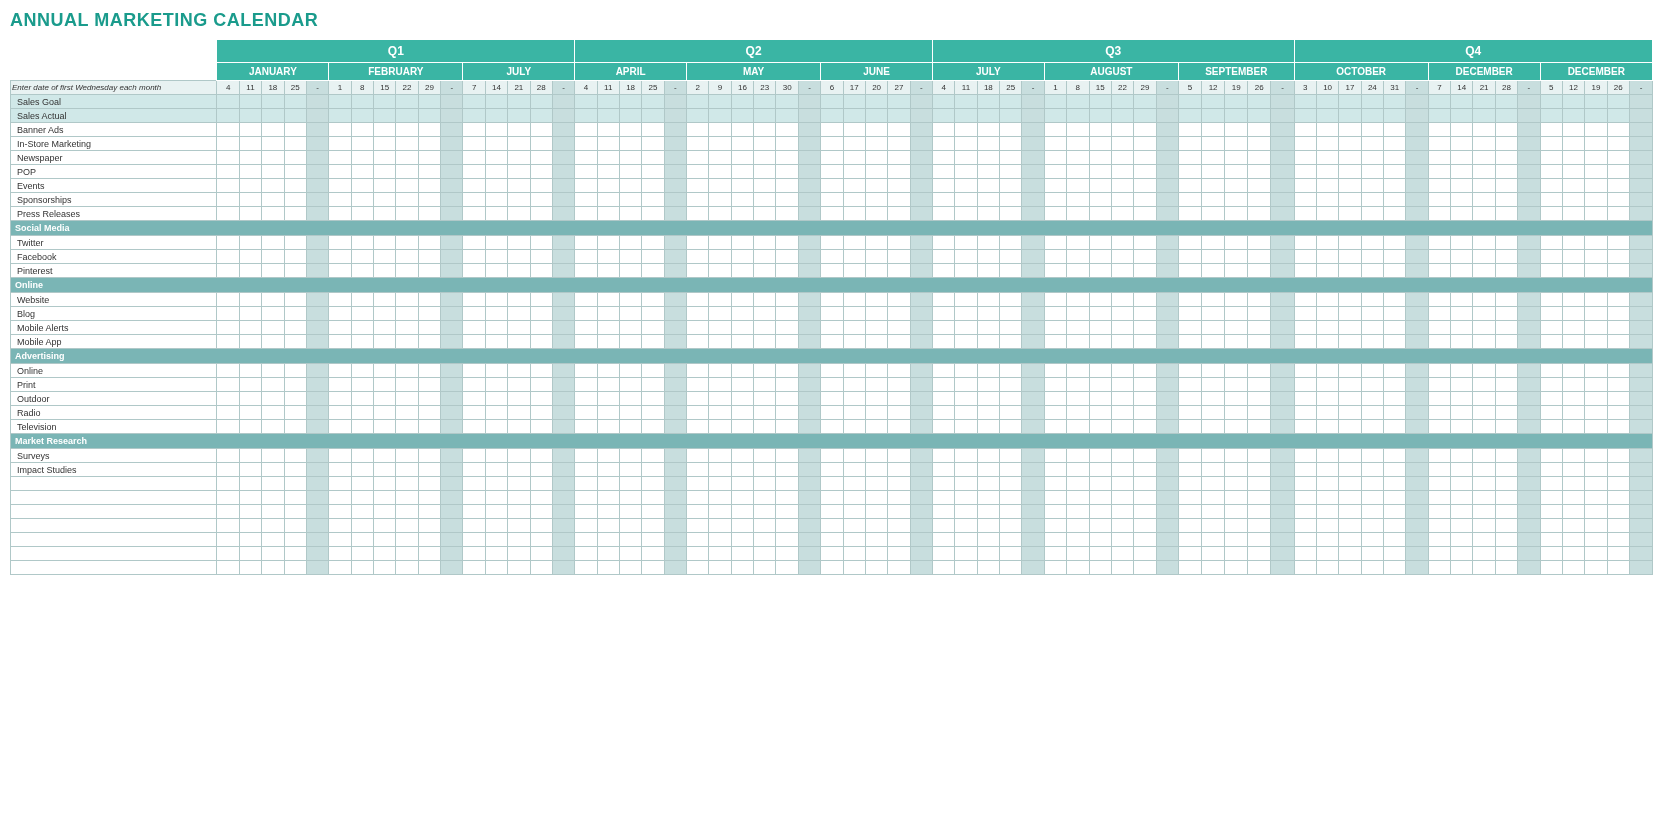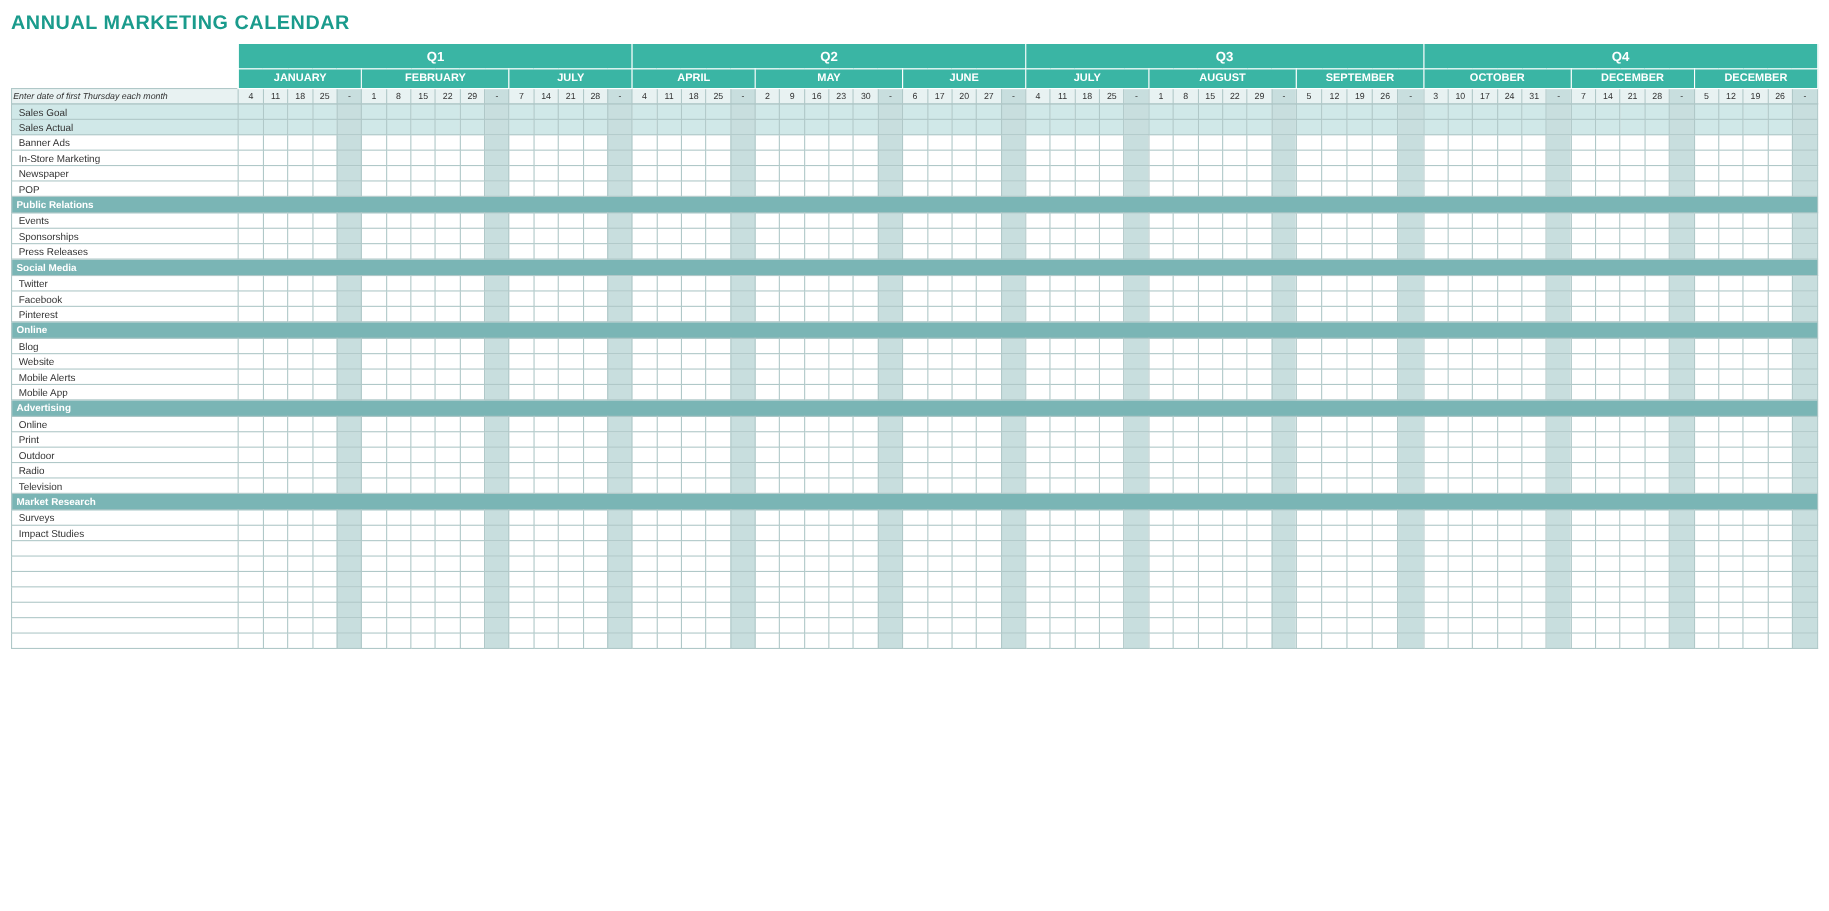--- a/index.html
+++ b/index.html
@@ -139,21 +139,21 @@
           <th colspan="6" style="background-color: rgb(58, 181, 164); color: rgb(255, 255, 255); font-weight: bold; font-size: 10px; padding: 3px 2px;">MAY</th>
           <th colspan="5" style="background-color: rgb(58, 181, 164); color: rgb(255, 255, 255); font-weight: bold; font-size: 10px; padding: 3px 2px;">JUNE</th>
           <th colspan="5" style="background-color: rgb(58, 181, 164); color: rgb(255, 255, 255); font-weight: bold; font-size: 10px; padding: 3px 2px;">JULY</th>
           <th colspan="6" style="background-color: rgb(58, 181, 164); color: rgb(255, 255, 255); font-weight: bold; font-size: 10px; padding: 3px 2px;">AUGUST</th>
           <th colspan="5" style="background-color: rgb(58, 181, 164); color: rgb(255, 255, 255); font-weight: bold; font-size: 10px; padding: 3px 2px;">SEPTEMBER</th>
           <th colspan="6" style="background-color: rgb(58, 181, 164); color: rgb(255, 255, 255); font-weight: bold; font-size: 10px; padding: 3px 2px;">OCTOBER</th>
           <th colspan="5" style="background-color: rgb(58, 181, 164); color: rgb(255, 255, 255); font-weight: bold; font-size: 10px; padding: 3px 2px;">DECEMBER</th>
           <th colspan="5" style="background-color: rgb(58, 181, 164); color: rgb(255, 255, 255); font-weight: bold; font-size: 10px; padding: 3px 2px;">DECEMBER</th>
         </tr>
         <tr class="date-row">
-          <td class="label-cell" style="text-align: left; font-size: 8px; background-color: rgb(232, 242, 242); font-style: italic;">Enter date of first Thursday each month</td>
+          <td class="label-cell" style="text-align: left; font-size: 8px; background-color: rgb(232, 242, 242); font-style: italic;">Enter date of first Wednesday each month</td>
           <td style="font-size: 8px; padding: 1px; min-width: 13px; background-color: rgb(232, 242, 242);">4</td>
           <td style="font-size: 8px; padding: 1px; min-width: 13px; background-color: rgb(232, 242, 242);">11</td>
           <td style="font-size: 8px; padding: 1px; min-width: 13px; background-color: rgb(232, 242, 242);">18</td>
           <td style="font-size: 8px; padding: 1px; min-width: 13px; background-color: rgb(232, 242, 242);">25</td>
           <td style="font-size: 8px; padding: 1px; min-width: 13px; background-color: rgb(200, 222, 222);">-</td>
           <td style="font-size: 8px; padding: 1px; min-width: 13px; background-color: rgb(232, 242, 242);">1</td>
           <td style="font-size: 8px; padding: 1px; min-width: 13px; background-color: rgb(232, 242, 242);">8</td>
           <td style="font-size: 8px; padding: 1px; min-width: 13px; background-color: rgb(232, 242, 242);">15</td>
           <td style="font-size: 8px; padding: 1px; min-width: 13px; background-color: rgb(232, 242, 242);">22</td>
           <td style="font-size: 8px; padding: 1px; min-width: 13px; background-color: rgb(232, 242, 242);">29</td>
@@ -608,23 +608,20 @@
           <td class="cell" style="min-width: 13px; height: 14px; background-color: rgb(255, 255, 255);"></td>
           <td class="cell" style="min-width: 13px; height: 14px; background-color: rgb(255, 255, 255);"></td>
           <td class="cell" style="min-width: 13px; height: 14px; background-color: rgb(255, 255, 255);"></td>
           <td class="cell" style="min-width: 13px; height: 14px; background-color: rgb(200, 222, 222);"></td>
           <td class="cell" style="min-width: 13px; height: 14px; background-color: rgb(255, 255, 255);"></td>
           <td class="cell" style="min-width: 13px; height: 14px; background-color: rgb(255, 255, 255);"></td>
           <td class="cell" style="min-width: 13px; height: 14px; background-color: rgb(255, 255, 255);"></td>
           <td class="cell" style="min-width: 13px; height: 14px; background-color: rgb(255, 255, 255);"></td>
           <td class="cell" style="min-width: 13px; height: 14px; background-color: rgb(200, 222, 222);"></td>
         </tr>
-        <tr class="cat-header">
-          <td colspan="65" style="background-color: rgb(122, 181, 181); color: rgb(255, 255, 255); font-weight: bold; text-align: left; padding: 2px 4px;">Public Relations</td>
-        </tr>
         <tr class="data-row">
           <td class="label-cell" style="text-align: left; padding-left: 6px; font-size: 9px;">Events</td>
           <td class="cell" style="min-width: 13px; height: 14px; background-color: rgb(255, 255, 255);"></td>
           <td class="cell" style="min-width: 13px; height: 14px; background-color: rgb(255, 255, 255);"></td>
           <td class="cell" style="min-width: 13px; height: 14px; background-color: rgb(255, 255, 255);"></td>
           <td class="cell" style="min-width: 13px; height: 14px; background-color: rgb(255, 255, 255);"></td>
           <td class="cell" style="min-width: 13px; height: 14px; background-color: rgb(200, 222, 222);"></td>
           <td class="cell" style="min-width: 13px; height: 14px; background-color: rgb(255, 255, 255);"></td>
           <td class="cell" style="min-width: 13px; height: 14px; background-color: rgb(255, 255, 255);"></td>
           <td class="cell" style="min-width: 13px; height: 14px; background-color: rgb(255, 255, 255);"></td>
@@ -1020,88 +1017,88 @@
           <td class="cell" style="min-width: 13px; height: 14px; background-color: rgb(255, 255, 255);"></td>
           <td class="cell" style="min-width: 13px; height: 14px; background-color: rgb(255, 255, 255);"></td>
           <td class="cell" style="min-width: 13px; height: 14px; background-color: rgb(255, 255, 255);"></td>
           <td class="cell" style="min-width: 13px; height: 14px; background-color: rgb(255, 255, 255);"></td>
           <td class="cell" style="min-width: 13px; height: 14px; background-color: rgb(200, 222, 222);"></td>
         </tr>
         <tr class="cat-header">
           <td colspan="65" style="background-color: rgb(122, 181, 181); color: rgb(255, 255, 255); font-weight: bold; text-align: left; padding: 2px 4px;">Online</td>
         </tr>
         <tr class="data-row">
+          <td class="label-cell" style="text-align: left; padding-left: 6px; font-size: 9px;">Website</td>
+          <td class="cell" style="min-width: 13px; height: 14px; background-color: rgb(255, 255, 255);"></td>
+          <td class="cell" style="min-width: 13px; height: 14px; background-color: rgb(255, 255, 255);"></td>
+          <td class="cell" style="min-width: 13px; height: 14px; background-color: rgb(255, 255, 255);"></td>
+          <td class="cell" style="min-width: 13px; height: 14px; background-color: rgb(255, 255, 255);"></td>
+          <td class="cell" style="min-width: 13px; height: 14px; background-color: rgb(200, 222, 222);"></td>
+          <td class="cell" style="min-width: 13px; height: 14px; background-color: rgb(255, 255, 255);"></td>
+          <td class="cell" style="min-width: 13px; height: 14px; background-color: rgb(255, 255, 255);"></td>
+          <td class="cell" style="min-width: 13px; height: 14px; background-color: rgb(255, 255, 255);"></td>
+          <td class="cell" style="min-width: 13px; height: 14px; background-color: rgb(255, 255, 255);"></td>
+          <td class="cell" style="min-width: 13px; height: 14px; background-color: rgb(255, 255, 255);"></td>
+          <td class="cell" style="min-width: 13px; height: 14px; background-color: rgb(200, 222, 222);"></td>
+          <td class="cell" style="min-width: 13px; height: 14px; background-color: rgb(255, 255, 255);"></td>
+          <td class="cell" style="min-width: 13px; height: 14px; background-color: rgb(255, 255, 255);"></td>
+          <td class="cell" style="min-width: 13px; height: 14px; background-color: rgb(255, 255, 255);"></td>
+          <td class="cell" style="min-width: 13px; height: 14px; background-color: rgb(255, 255, 255);"></td>
+          <td class="cell" style="min-width: 13px; height: 14px; background-color: rgb(200, 222, 222);"></td>
+          <td class="cell" style="min-width: 13px; height: 14px; background-color: rgb(255, 255, 255);"></td>
+          <td class="cell" style="min-width: 13px; height: 14px; background-color: rgb(255, 255, 255);"></td>
+          <td class="cell" style="min-width: 13px; height: 14px; background-color: rgb(255, 255, 255);"></td>
+          <td class="cell" style="min-width: 13px; height: 14px; background-color: rgb(255, 255, 255);"></td>
+          <td class="cell" style="min-width: 13px; height: 14px; background-color: rgb(200, 222, 222);"></td>
+          <td class="cell" style="min-width: 13px; height: 14px; background-color: rgb(255, 255, 255);"></td>
+          <td class="cell" style="min-width: 13px; height: 14px; background-color: rgb(255, 255, 255);"></td>
+          <td class="cell" style="min-width: 13px; height: 14px; background-color: rgb(255, 255, 255);"></td>
+          <td class="cell" style="min-width: 13px; height: 14px; background-color: rgb(255, 255, 255);"></td>
+          <td class="cell" style="min-width: 13px; height: 14px; background-color: rgb(255, 255, 255);"></td>
+          <td class="cell" style="min-width: 13px; height: 14px; background-color: rgb(200, 222, 222);"></td>
+          <td class="cell" style="min-width: 13px; height: 14px; background-color: rgb(255, 255, 255);"></td>
+          <td class="cell" style="min-width: 13px; height: 14px; background-color: rgb(255, 255, 255);"></td>
+          <td class="cell" style="min-width: 13px; height: 14px; background-color: rgb(255, 255, 255);"></td>
+          <td class="cell" style="min-width: 13px; height: 14px; background-color: rgb(255, 255, 255);"></td>
+          <td class="cell" style="min-width: 13px; height: 14px; background-color: rgb(200, 222, 222);"></td>
+          <td class="cell" style="min-width: 13px; height: 14px; background-color: rgb(255, 255, 255);"></td>
+          <td class="cell" style="min-width: 13px; height: 14px; background-color: rgb(255, 255, 255);"></td>
+          <td class="cell" style="min-width: 13px; height: 14px; background-color: rgb(255, 255, 255);"></td>
+          <td class="cell" style="min-width: 13px; height: 14px; background-color: rgb(255, 255, 255);"></td>
+          <td class="cell" style="min-width: 13px; height: 14px; background-color: rgb(200, 222, 222);"></td>
+          <td class="cell" style="min-width: 13px; height: 14px; background-color: rgb(255, 255, 255);"></td>
+          <td class="cell" style="min-width: 13px; height: 14px; background-color: rgb(255, 255, 255);"></td>
+          <td class="cell" style="min-width: 13px; height: 14px; background-color: rgb(255, 255, 255);"></td>
+          <td class="cell" style="min-width: 13px; height: 14px; background-color: rgb(255, 255, 255);"></td>
+          <td class="cell" style="min-width: 13px; height: 14px; background-color: rgb(255, 255, 255);"></td>
+          <td class="cell" style="min-width: 13px; height: 14px; background-color: rgb(200, 222, 222);"></td>
+          <td class="cell" style="min-width: 13px; height: 14px; background-color: rgb(255, 255, 255);"></td>
+          <td class="cell" style="min-width: 13px; height: 14px; background-color: rgb(255, 255, 255);"></td>
+          <td class="cell" style="min-width: 13px; height: 14px; background-color: rgb(255, 255, 255);"></td>
+          <td class="cell" style="min-width: 13px; height: 14px; background-color: rgb(255, 255, 255);"></td>
+          <td class="cell" style="min-width: 13px; height: 14px; background-color: rgb(200, 222, 222);"></td>
+          <td class="cell" style="min-width: 13px; height: 14px; background-color: rgb(255, 255, 255);"></td>
+          <td class="cell" style="min-width: 13px; height: 14px; background-color: rgb(255, 255, 255);"></td>
+          <td class="cell" style="min-width: 13px; height: 14px; background-color: rgb(255, 255, 255);"></td>
+          <td class="cell" style="min-width: 13px; height: 14px; background-color: rgb(255, 255, 255);"></td>
+          <td class="cell" style="min-width: 13px; height: 14px; background-color: rgb(255, 255, 255);"></td>
+          <td class="cell" style="min-width: 13px; height: 14px; background-color: rgb(200, 222, 222);"></td>
+          <td class="cell" style="min-width: 13px; height: 14px; background-color: rgb(255, 255, 255);"></td>
+          <td class="cell" style="min-width: 13px; height: 14px; background-color: rgb(255, 255, 255);"></td>
+          <td class="cell" style="min-width: 13px; height: 14px; background-color: rgb(255, 255, 255);"></td>
+          <td class="cell" style="min-width: 13px; height: 14px; background-color: rgb(255, 255, 255);"></td>
+          <td class="cell" style="min-width: 13px; height: 14px; background-color: rgb(200, 222, 222);"></td>
+          <td class="cell" style="min-width: 13px; height: 14px; background-color: rgb(255, 255, 255);"></td>
+          <td class="cell" style="min-width: 13px; height: 14px; background-color: rgb(255, 255, 255);"></td>
+          <td class="cell" style="min-width: 13px; height: 14px; background-color: rgb(255, 255, 255);"></td>
+          <td class="cell" style="min-width: 13px; height: 14px; background-color: rgb(255, 255, 255);"></td>
+          <td class="cell" style="min-width: 13px; height: 14px; background-color: rgb(200, 222, 222);"></td>
+        </tr>
+        <tr class="data-row">
           <td class="label-cell" style="text-align: left; padding-left: 6px; font-size: 9px;">Blog</td>
-          <td class="cell" style="min-width: 13px; height: 14px; background-color: rgb(255, 255, 255);"></td>
-          <td class="cell" style="min-width: 13px; height: 14px; background-color: rgb(255, 255, 255);"></td>
-          <td class="cell" style="min-width: 13px; height: 14px; background-color: rgb(255, 255, 255);"></td>
-          <td class="cell" style="min-width: 13px; height: 14px; background-color: rgb(255, 255, 255);"></td>
-          <td class="cell" style="min-width: 13px; height: 14px; background-color: rgb(200, 222, 222);"></td>
-          <td class="cell" style="min-width: 13px; height: 14px; background-color: rgb(255, 255, 255);"></td>
-          <td class="cell" style="min-width: 13px; height: 14px; background-color: rgb(255, 255, 255);"></td>
-          <td class="cell" style="min-width: 13px; height: 14px; background-color: rgb(255, 255, 255);"></td>
-          <td class="cell" style="min-width: 13px; height: 14px; background-color: rgb(255, 255, 255);"></td>
-          <td class="cell" style="min-width: 13px; height: 14px; background-color: rgb(255, 255, 255);"></td>
-          <td class="cell" style="min-width: 13px; height: 14px; background-color: rgb(200, 222, 222);"></td>
-          <td class="cell" style="min-width: 13px; height: 14px; background-color: rgb(255, 255, 255);"></td>
-          <td class="cell" style="min-width: 13px; height: 14px; background-color: rgb(255, 255, 255);"></td>
-          <td class="cell" style="min-width: 13px; height: 14px; background-color: rgb(255, 255, 255);"></td>
-          <td class="cell" style="min-width: 13px; height: 14px; background-color: rgb(255, 255, 255);"></td>
-          <td class="cell" style="min-width: 13px; height: 14px; background-color: rgb(200, 222, 222);"></td>
-          <td class="cell" style="min-width: 13px; height: 14px; background-color: rgb(255, 255, 255);"></td>
-          <td class="cell" style="min-width: 13px; height: 14px; background-color: rgb(255, 255, 255);"></td>
-          <td class="cell" style="min-width: 13px; height: 14px; background-color: rgb(255, 255, 255);"></td>
-          <td class="cell" style="min-width: 13px; height: 14px; background-color: rgb(255, 255, 255);"></td>
-          <td class="cell" style="min-width: 13px; height: 14px; background-color: rgb(200, 222, 222);"></td>
-          <td class="cell" style="min-width: 13px; height: 14px; background-color: rgb(255, 255, 255);"></td>
-          <td class="cell" style="min-width: 13px; height: 14px; background-color: rgb(255, 255, 255);"></td>
-          <td class="cell" style="min-width: 13px; height: 14px; background-color: rgb(255, 255, 255);"></td>
-          <td class="cell" style="min-width: 13px; height: 14px; background-color: rgb(255, 255, 255);"></td>
-          <td class="cell" style="min-width: 13px; height: 14px; background-color: rgb(255, 255, 255);"></td>
-          <td class="cell" style="min-width: 13px; height: 14px; background-color: rgb(200, 222, 222);"></td>
-          <td class="cell" style="min-width: 13px; height: 14px; background-color: rgb(255, 255, 255);"></td>
-          <td class="cell" style="min-width: 13px; height: 14px; background-color: rgb(255, 255, 255);"></td>
-          <td class="cell" style="min-width: 13px; height: 14px; background-color: rgb(255, 255, 255);"></td>
-          <td class="cell" style="min-width: 13px; height: 14px; background-color: rgb(255, 255, 255);"></td>
-          <td class="cell" style="min-width: 13px; height: 14px; background-color: rgb(200, 222, 222);"></td>
-          <td class="cell" style="min-width: 13px; height: 14px; background-color: rgb(255, 255, 255);"></td>
-          <td class="cell" style="min-width: 13px; height: 14px; background-color: rgb(255, 255, 255);"></td>
-          <td class="cell" style="min-width: 13px; height: 14px; background-color: rgb(255, 255, 255);"></td>
-          <td class="cell" style="min-width: 13px; height: 14px; background-color: rgb(255, 255, 255);"></td>
-          <td class="cell" style="min-width: 13px; height: 14px; background-color: rgb(200, 222, 222);"></td>
-          <td class="cell" style="min-width: 13px; height: 14px; background-color: rgb(255, 255, 255);"></td>
-          <td class="cell" style="min-width: 13px; height: 14px; background-color: rgb(255, 255, 255);"></td>
-          <td class="cell" style="min-width: 13px; height: 14px; background-color: rgb(255, 255, 255);"></td>
-          <td class="cell" style="min-width: 13px; height: 14px; background-color: rgb(255, 255, 255);"></td>
-          <td class="cell" style="min-width: 13px; height: 14px; background-color: rgb(255, 255, 255);"></td>
-          <td class="cell" style="min-width: 13px; height: 14px; background-color: rgb(200, 222, 222);"></td>
-          <td class="cell" style="min-width: 13px; height: 14px; background-color: rgb(255, 255, 255);"></td>
-          <td class="cell" style="min-width: 13px; height: 14px; background-color: rgb(255, 255, 255);"></td>
-          <td class="cell" style="min-width: 13px; height: 14px; background-color: rgb(255, 255, 255);"></td>
-          <td class="cell" style="min-width: 13px; height: 14px; background-color: rgb(255, 255, 255);"></td>
-          <td class="cell" style="min-width: 13px; height: 14px; background-color: rgb(200, 222, 222);"></td>
-          <td class="cell" style="min-width: 13px; height: 14px; background-color: rgb(255, 255, 255);"></td>
-          <td class="cell" style="min-width: 13px; height: 14px; background-color: rgb(255, 255, 255);"></td>
-          <td class="cell" style="min-width: 13px; height: 14px; background-color: rgb(255, 255, 255);"></td>
-          <td class="cell" style="min-width: 13px; height: 14px; background-color: rgb(255, 255, 255);"></td>
-          <td class="cell" style="min-width: 13px; height: 14px; background-color: rgb(255, 255, 255);"></td>
-          <td class="cell" style="min-width: 13px; height: 14px; background-color: rgb(200, 222, 222);"></td>
-          <td class="cell" style="min-width: 13px; height: 14px; background-color: rgb(255, 255, 255);"></td>
-          <td class="cell" style="min-width: 13px; height: 14px; background-color: rgb(255, 255, 255);"></td>
-          <td class="cell" style="min-width: 13px; height: 14px; background-color: rgb(255, 255, 255);"></td>
-          <td class="cell" style="min-width: 13px; height: 14px; background-color: rgb(255, 255, 255);"></td>
-          <td class="cell" style="min-width: 13px; height: 14px; background-color: rgb(200, 222, 222);"></td>
-          <td class="cell" style="min-width: 13px; height: 14px; background-color: rgb(255, 255, 255);"></td>
-          <td class="cell" style="min-width: 13px; height: 14px; background-color: rgb(255, 255, 255);"></td>
-          <td class="cell" style="min-width: 13px; height: 14px; background-color: rgb(255, 255, 255);"></td>
-          <td class="cell" style="min-width: 13px; height: 14px; background-color: rgb(255, 255, 255);"></td>
-          <td class="cell" style="min-width: 13px; height: 14px; background-color: rgb(200, 222, 222);"></td>
-        </tr>
-        <tr class="data-row">
-          <td class="label-cell" style="text-align: left; padding-left: 6px; font-size: 9px;">Website</td>
           <td class="cell" style="min-width: 13px; height: 14px; background-color: rgb(255, 255, 255);"></td>
           <td class="cell" style="min-width: 13px; height: 14px; background-color: rgb(255, 255, 255);"></td>
           <td class="cell" style="min-width: 13px; height: 14px; background-color: rgb(255, 255, 255);"></td>
           <td class="cell" style="min-width: 13px; height: 14px; background-color: rgb(255, 255, 255);"></td>
           <td class="cell" style="min-width: 13px; height: 14px; background-color: rgb(200, 222, 222);"></td>
           <td class="cell" style="min-width: 13px; height: 14px; background-color: rgb(255, 255, 255);"></td>
           <td class="cell" style="min-width: 13px; height: 14px; background-color: rgb(255, 255, 255);"></td>
           <td class="cell" style="min-width: 13px; height: 14px; background-color: rgb(255, 255, 255);"></td>
           <td class="cell" style="min-width: 13px; height: 14px; background-color: rgb(255, 255, 255);"></td>
           <td class="cell" style="min-width: 13px; height: 14px; background-color: rgb(255, 255, 255);"></td>

